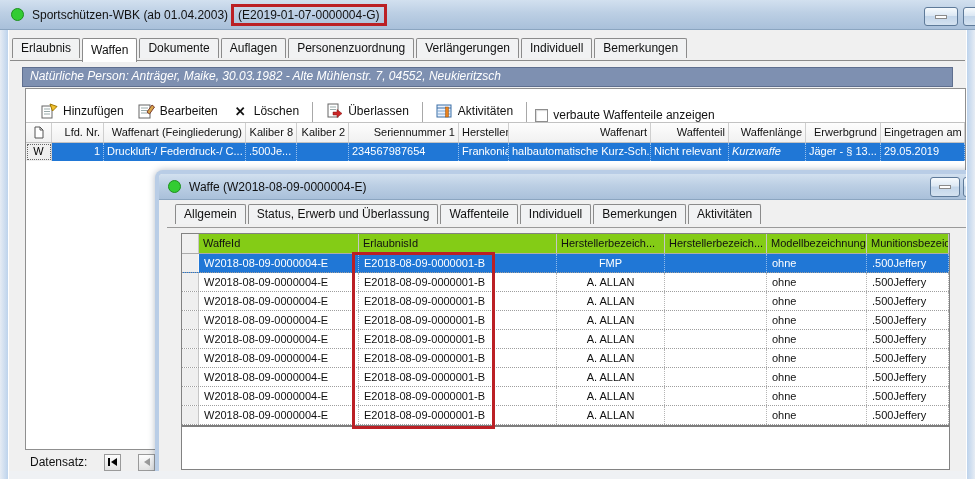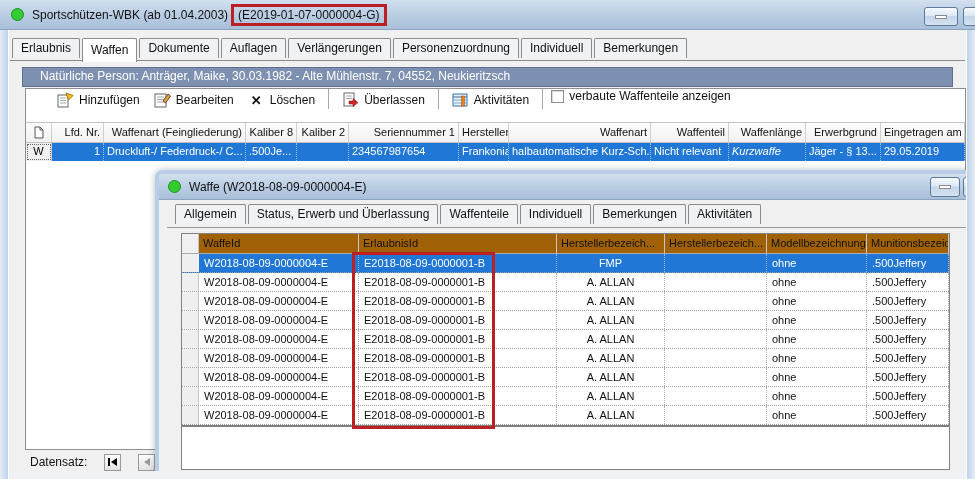--- a/index.html
+++ b/index.html
@@ -36,26 +36,26 @@
   #outer-tabs { position:absolute; top:8px; left:3px; height:22px; }
   .tab { height:20px; line-height:19px; padding:0 8px; background:#f1f2f3;
     border:1px solid #8b8b8b; border-bottom:none; margin-right:2px;
     border-radius:2px 2px 0 0; white-space:nowrap; }
   .tab.active { height:24px; line-height:23px; background:#fff; position:relative; z-index:3; margin-bottom:-1px; }
   .tab-panel { position:absolute; top:30px; left:1px; right:1px; bottom:0; border-top:1px solid #8b8b8b; }
 
   
   .person-bar { position:absolute; top:6px; left:12px; right:12px; height:20px;
     background:var(--pbblue); border:1px solid #5f6f8f; color:#fff;
-    line-height:17px; padding-left:17px; white-space:nowrap; overflow:hidden; }
+    line-height:17px; padding-left:7px; white-space:nowrap; overflow:hidden;font-style:italic; }
 
   
   .white-area { position:absolute; left:15px; top:27px; width:941px; height:362px;
     background:#fff; border:1px solid #8f8f8f; overflow:hidden; }
-  .toolbar { height:33px; display:flex; align-items:flex-start; padding-left:24px; }
+  .toolbar { height:33px; display:flex; align-items:flex-end; padding-left:8px; }
   .tbtn { display:flex; align-items:center; gap:5px; padding:3px 7px; cursor:default; white-space:nowrap; }
   .ticon { display:flex; align-items:center; justify-content:center; width:17px; height:16px; }
   .x-glyph { font-weight:bold; font-size:13px; color:#111; }
   .tsep { width:1px; height:20px; background:#a8a8a8; margin:0 6px; }
   .cbwrap { display:flex; align-items:center; gap:5px; margin-left:2px; white-space:nowrap; }
   .cb { width:13px; height:13px; background:#fff; border:1px solid #8e8e8e; box-shadow:inset 1px 1px 1px #d8d8d8; }
 
   
   .grid-header { display:flex; height:21px; border-top:1px solid #c2c2c2; border-bottom:1px solid #c2c2c2;
     background:linear-gradient(#fdfdfd,#f1f1f1); font-size:11px; }
@@ -86,21 +86,21 @@
     box-shadow:0 0 7px rgba(40,60,90,.35); }
   .titlebar.inner { position:relative; width:100%; height:26px; border-radius:4px 4px 0 0;
     background:linear-gradient(180deg,#d2e0ef 0%,#bccfe4 45%,#a9c0da 100%); border-bottom:1px solid #8ba5c0; }
   .titlebar.inner .status-dot { margin-left:9px; }
   .titlebar.inner .win-btns { right:2px; top:3px; gap:3px; }
   .titlebar.inner .wbtn { width:30px; height:20px; }
   #inner-tabs { position:absolute; left:16px; top:30px; height:23px; }
   .inner-panel-line { position:absolute; left:8px; right:8px; top:53px; border-top:1px solid #9a9a9a; }
   .history-grid { position:absolute; left:22px; top:59px; width:769px; height:237px;
     background:#fff; border:1px solid #828282; overflow:hidden; }
-  .h-header { display:flex; height:20px; background:#a16207; border-bottom:1px solid #ababab; font-size:11px; }
+  .h-header { display:flex; height:20px; background:#84cc16; border-bottom:1px solid #ababab; font-size:11px; }
   .hh-cell { flex:0 0 auto; border-right:1px solid #c6c6c6; padding:0 4px; line-height:19px;
     overflow:hidden; white-space:nowrap; }
   .hh-cell.selector { background:#f0f0f0; }
   .h-row { display:flex; height:19px; font-size:11px; border-bottom:1px dotted #9e9e9e; background:#fff; }
   .h-row.selected { background:var(--blue); color:#fff; }
   .hr-cell { flex:0 0 auto; padding:0 5px; line-height:18px; overflow:hidden; white-space:nowrap;
     border-right:1px dotted #b5b5b5; }
   .h-row.selected .hr-cell { border-right-color:rgba(255,255,255,.5); }
   .hr-cell.selector { background:#efefef; border-right:1px solid #c6c6c6; padding:0; }
   .hr-cell.c { text-align:center; }
@@ -132,22 +132,22 @@
   <div class="frame-left"></div>
   <div class="frame-right"></div>
   <div class="frame-bottom"></div>
 
   <div class="content">
     <div class="tabs" id="outer-tabs">
         <div class="tab">Erlaubnis</div>
         <div class="tab active">Waffen</div>
         <div class="tab">Dokumente</div>
         <div class="tab">Auflagen</div>
+        <div class="tab">Personenzuordnung</div>
         <div class="tab">Verlängerungen</div>
-        <div class="tab">Personenzuordnung</div>
         <div class="tab">Individuell</div>
         <div class="tab">Bemerkungen</div>
       </div>
 
     <div class="tab-panel">
       <div class="person-bar">Natürliche Person: Anträger, Maike, 30.03.1982 - Alte Mühlenstr. 7, 04552, Neukieritzsch</div>
 
       <div class="white-area">
         <div class="toolbar">
           <div class="tbtn">

